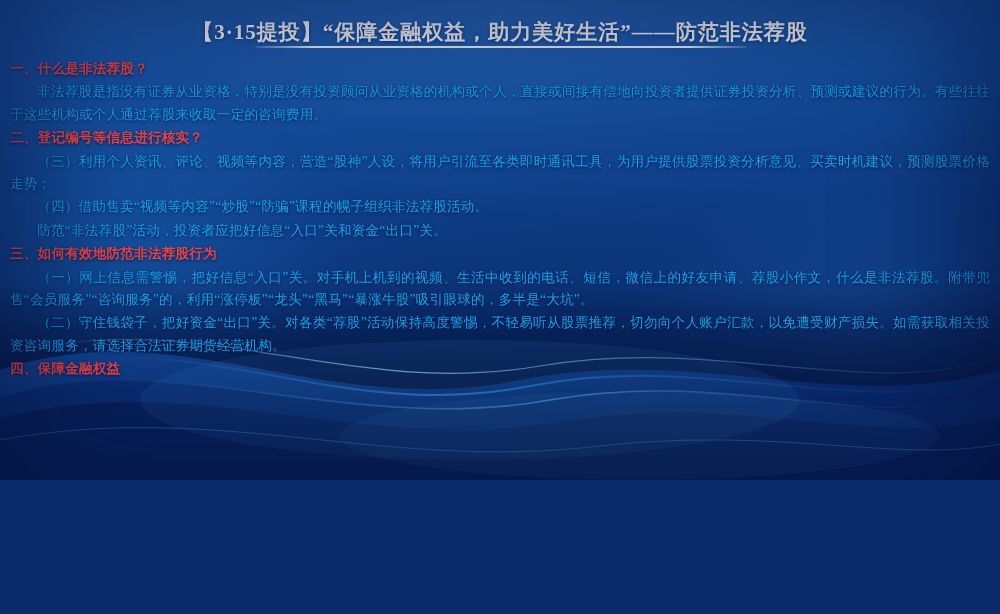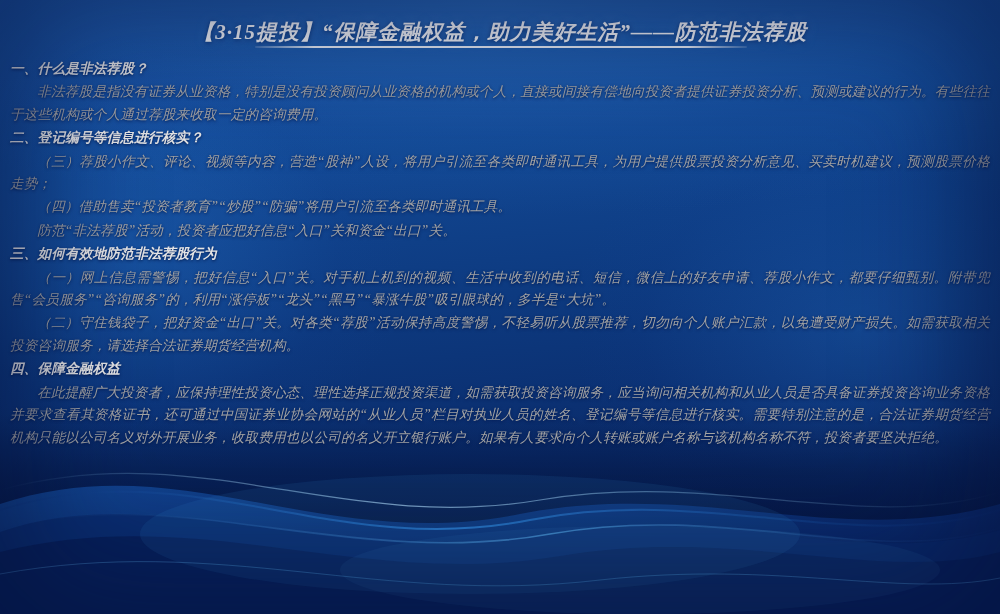--- a/index.html
+++ b/index.html
@@ -9,26 +9,25 @@
   body {
     width: 1000px;
     height: 614px;
     overflow: hidden;
     font-family: "Liberation Serif", "DejaVu Serif", serif;
     background: #0a2a6b;
   }
   #poster {
     position: relative;
     width: 1000px;
-    height: 614px;
+    height: 480px;
     overflow: hidden;
     background:
       radial-gradient(ellipse 900px 420px at 50% 8%, #1e5fae 0%, #164a94 38%, #0e3377 68%, #0a2260 100%),
       linear-gradient(180deg, #0f3c86 0%, #0b2b6e 55%, #061b४f 100%);
-    font-style: italic;
   }
   
   .bg-layer-1 {
     position: absolute;
     inset: 0;
     background: linear-gradient(175deg, #1b54a4 0%, #134a96 22%, #0d3a80 48%, #0a2c6c 72%, #071f55 100%);
   }
   .bg-layer-2 {
     position: absolute;
     inset: 0;
@@ -98,33 +97,33 @@
     background: linear-gradient(90deg, rgba(255,255,255,0.15), rgba(255,255,255,0.95) 12%, rgba(255,255,255,0.95) 88%, rgba(255,255,255,0.15));
     border-radius: 1px;
   }
   .body {
     position: absolute;
     top: 58px;
     left: 10px;
     width: 980px;
   }
   .para {
-    color: #a3a3a3;
+    color: #0ea5e9;
     font-size: 13.6px;
     line-height: 22.4px;
     margin: 0 0 1px 0;
     text-shadow: 0 1px 3px rgba(2,20,70,0.9);
     letter-spacing: 0.2px;
     white-space: normal;
     text-align: justify;
     text-justify: inter-ideograph;
   }
   .para.heading {
     font-weight: bold;
-    color: #e5e5e5;
+    color: #ef4444;
   }
   .para.indent {
     text-indent: 2em;
   }
 </style>
 </head>
 <body>
 
 <div id="poster">
   <div class="bg-layer-1"></div>
@@ -168,25 +167,24 @@
   </svg>
 
   <div class="content">
     <div class="title">【3·15提投】“保障金融权益，助力美好生活”——防范非法荐股</div>
     <div class="title-underline"></div>
 
     <div class="body">
       <p class="para heading">一、什么是非法荐股？</p>
       <p class="para indent">非法荐股是指没有证券从业资格，特别是没有投资顾问从业资格的机构或个人，直接或间接有偿地向投资者提供证券投资分析、预测或建议的行为。有些往往于这些机构或个人通过荐股来收取一定的咨询费用。</p>
       <p class="para heading">二、登记编号等信息进行核实？</p>
-      <p class="para indent">（三）荐股小作文、评论、视频等内容，营造“股神”人设，将用户引流至各类即时通讯工具，为用户提供股票投资分析意见、买卖时机建议，预测股票价格走势；</p>
-      <p class="para indent">（四）借助售卖“投资者教育”“炒股”“防骗”将用户引流至各类即时通讯工具。</p>
+      <p class="para indent">（三）利用个人资讯、评论、视频等内容，营造“股神”人设，将用户引流至各类即时通讯工具，为用户提供股票投资分析意见、买卖时机建议，预测股票价格走势；</p>
+      <p class="para indent">（四）借助售卖“视频等内容”“炒股”“防骗”课程的幌子组织非法荐股活动。</p>
       <p class="para indent">防范“非法荐股”活动，投资者应把好信息“入口”关和资金“出口”关。</p>
       <p class="para heading">三、如何有效地防范非法荐股行为</p>
-      <p class="para indent">（一）网上信息需警惕，把好信息“入口”关。对手机上机到的视频、生活中收到的电话、短信，微信上的好友申请、荐股小作文，都要仔细甄别。附带兜售“会员服务”“咨询服务”的，利用“涨停板”“龙头”“黑马”“暴涨牛股”吸引眼球的，多半是“大坑”。</p>
+      <p class="para indent">（一）网上信息需警惕，把好信息“入口”关。对手机上机到的视频、生活中收到的电话、短信，微信上的好友申请、荐股小作文，什么是非法荐股。附带兜售“会员服务”“咨询服务”的，利用“涨停板”“龙头”“黑马”“暴涨牛股”吸引眼球的，多半是“大坑”。</p>
       <p class="para indent">（二）守住钱袋子，把好资金“出口”关。对各类“荐股”活动保持高度警惕，不轻易听从股票推荐，切勿向个人账户汇款，以免遭受财产损失。如需获取相关投资咨询服务，请选择合法证券期货经营机构。</p>
       <p class="para heading">四、保障金融权益</p>
-      <p class="para indent">在此提醒广大投资者，应保持理性投资心态、理性选择正规投资渠道，如需获取投资咨询服务，应当询问相关机构和从业人员是否具备证券投资咨询业务资格并要求查看其资格证书，还可通过中国证券业协会网站的“从业人员”栏目对执业人员的姓名、登记编号等信息进行核实。需要特别注意的是，合法证券期货经营机构只能以公司名义对外开展业务，收取费用也以公司的名义开立银行账户。如果有人要求向个人转账或账户名称与该机构名称不符，投资者要坚决拒绝。</p>
     </div>
   </div>
 
   <div class="vignette"></div>
 </div>
 
 </body></html>

